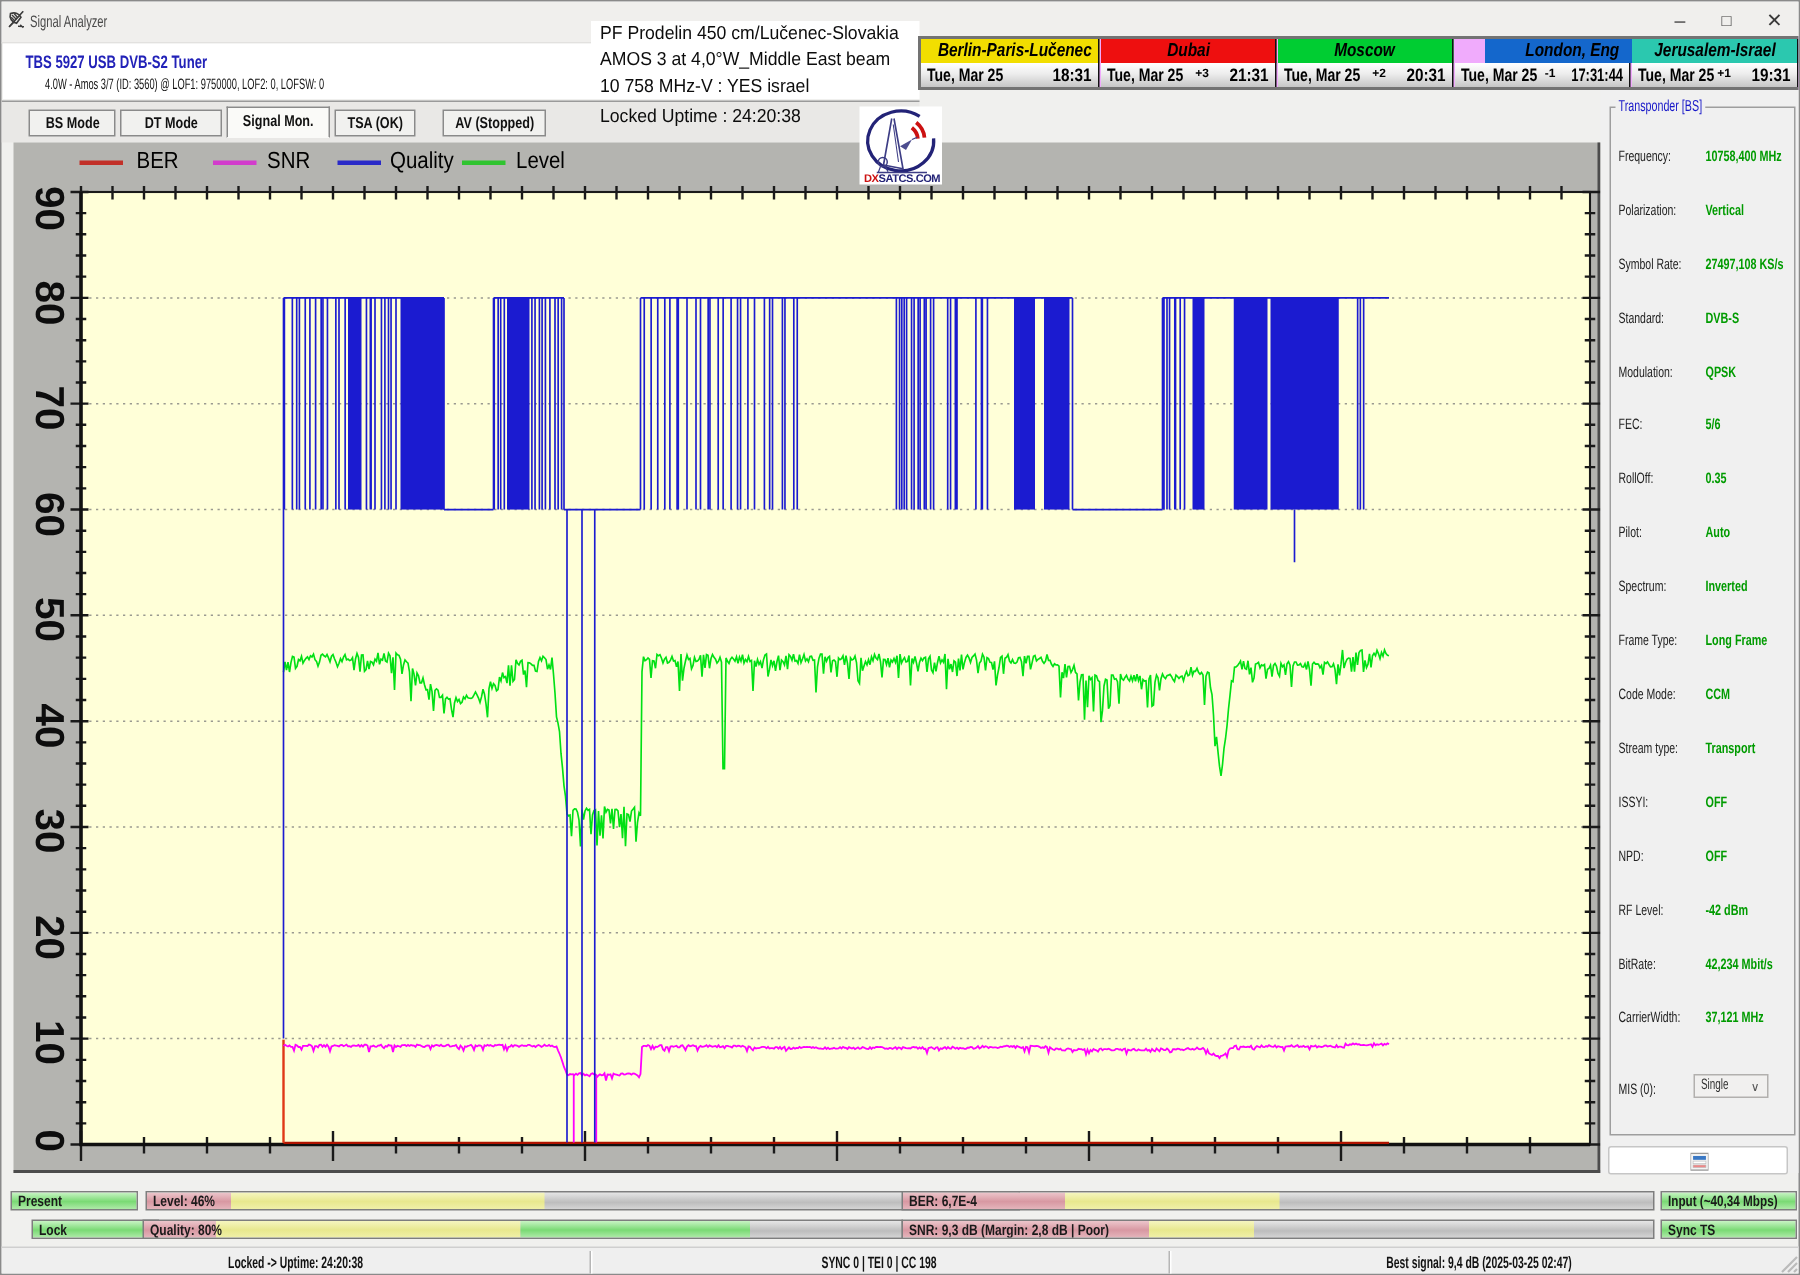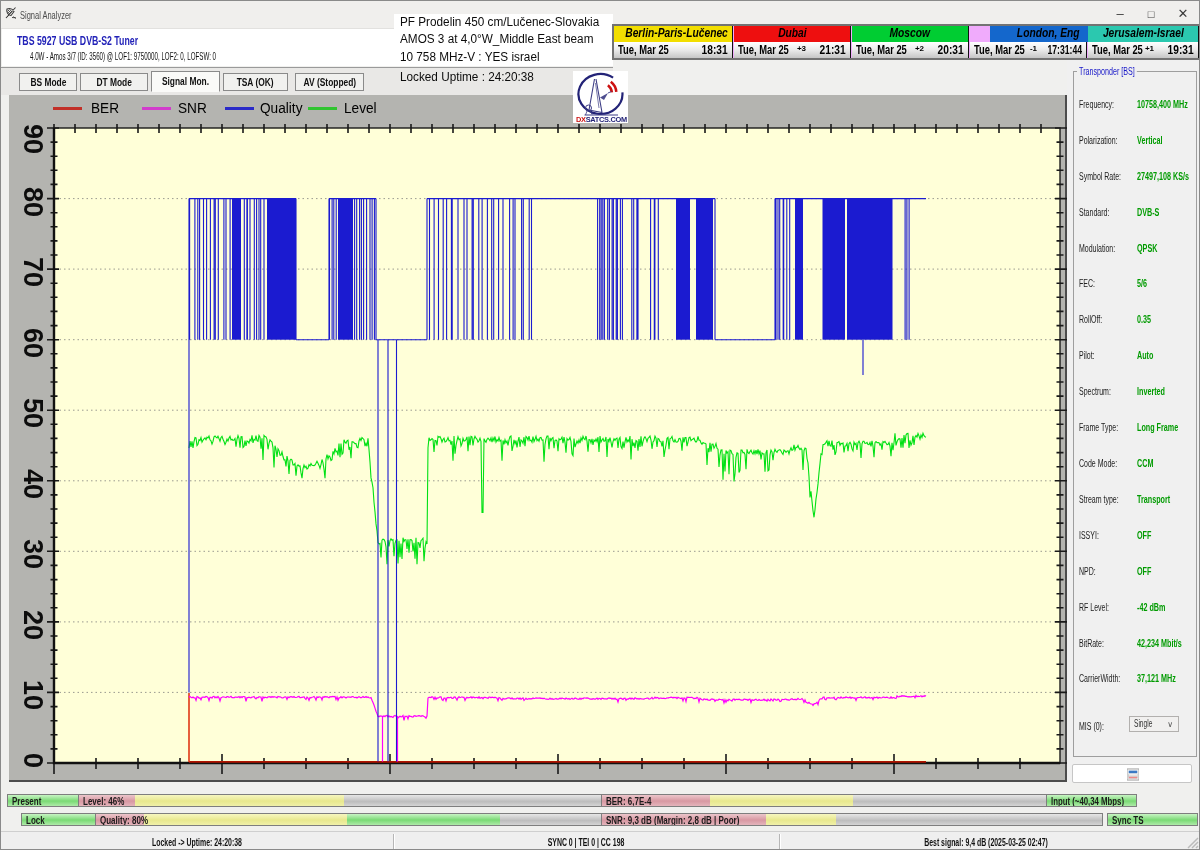--- a/index.html
+++ b/index.html
@@ -107,21 +107,21 @@
 <div class="ctm" style="left:474px;width:111px">
       <span class="cdate">Tue, Mar 25</span>
       <span class="sup" style="right:44px">+1</span>
       <span class="ctime">19:31</span>
     </div>
   </div>
 
 <div class="tab" style="left:18px;width:58px"><span>BS Mode</span></div>
 <div class="tab" style="left:79px;width:68px"><span>DT Mode</span></div>
 <div class="tab active" style="left:150px;width:69px"><span>Signal Mon.</span></div>
-<div class="tab" style="left:222px;width:65px"><span>TSA (OK)</span></div>
+<div class="tab" style="left:222px;width:54px"><span>TSA (OK)</span></div>
 <div class="tab" style="left:294px;width:69px"><span>AV (Stopped)</span></div>
 
 <div id="band">
 <div class="ylab" style="top:29px">90</div>
     <div class="ylab" style="top:92px">80</div>
     <div class="ylab" style="top:162px">70</div>
     <div class="ylab" style="top:233px">60</div>
     <div class="ylab" style="top:303px">50</div>
     <div class="ylab" style="top:374px">40</div>
     <div class="ylab" style="top:444px">30</div>
@@ -224,42 +224,42 @@
 </div>
 
 <div class="bar" style="left:6px;top:793px;width:85px">
     <div class="seg" style="left:0.0%;width:100.00%;background:linear-gradient(#c8f4c4,#7ada74 55%,#aeeaa8)"></div>
     <span class="bart ">Present</span>
   </div>
 <div class="bar" style="left:20px;top:812px;width:85px">
     <div class="seg" style="left:0.0%;width:100.00%;background:linear-gradient(#c8f4c4,#7ada74 55%,#aeeaa8)"></div>
     <span class="bart ">Lock</span>
   </div>
-<div class="bar" style="left:77px;top:793px;width:583px">
+<div class="bar" style="left:96px;top:793px;width:583px">
     <div class="seg" style="left:0.0%;width:9.60%;background:linear-gradient(#ecc6cb,#d898a2 55%,#e4b4bb)"></div>
     <div class="seg" style="left:9.6%;width:36.00%;background:linear-gradient(#f6f6c0,#e8e88e 55%,#f0f0a8)"></div>
     <span class="bart ">Level: 46%</span>
   </div>
 <div class="bar" style="left:94px;top:812px;width:507px">
     <div class="seg" style="left:0.0%;width:9.60%;background:linear-gradient(#ecc6cb,#d898a2 55%,#e4b4bb)"></div>
     <div class="seg" style="left:9.6%;width:40.10%;background:linear-gradient(#f6f6c0,#e8e88e 55%,#f0f0a8)"></div>
     <div class="seg" style="left:49.7%;width:30.30%;background:linear-gradient(#c8f4c4,#7ada74 55%,#aeeaa8)"></div>
     <span class="bart ">Quality: 80%</span>
   </div>
 <div class="bar" style="left:600px;top:793px;width:502px">
     <div class="seg" style="left:0.0%;width:21.50%;background:linear-gradient(#ecc6cb,#d898a2 55%,#e4b4bb)"></div>
     <div class="seg" style="left:21.5%;width:28.70%;background:linear-gradient(#f6f6c0,#e8e88e 55%,#f0f0a8)"></div>
     <span class="bart ">BER: 6,7E-4</span>
   </div>
 <div class="bar" style="left:600px;top:812px;width:502px">
     <div class="seg" style="left:0.0%;width:32.80%;background:linear-gradient(#ecc6cb,#d898a2 55%,#e4b4bb)"></div>
     <div class="seg" style="left:32.8%;width:14.00%;background:linear-gradient(#f6f6c0,#e8e88e 55%,#f0f0a8)"></div>
     <span class="bart ">SNR: 9,3 dB (Margin: 2,8 dB | Poor)</span>
   </div>
-<div class="bar" style="left:1045px;top:793px;width:91px">
+<div class="bar" style="left:1106px;top:793px;width:91px">
     <div class="seg" style="left:0.0%;width:100.00%;background:linear-gradient(#c8f4c4,#7ada74 55%,#aeeaa8)"></div>
     <span class="bart small">Input (~40,34 Mbps)</span>
   </div>
 <div class="bar" style="left:1106px;top:812px;width:91px">
     <div class="seg" style="left:0.0%;width:100.00%;background:linear-gradient(#c8f4c4,#7ada74 55%,#aeeaa8)"></div>
     <span class="bart ">Sync TS</span>
   </div>
 
 <div id="status">
 <div class="ssep" style="left:392px"></div>

